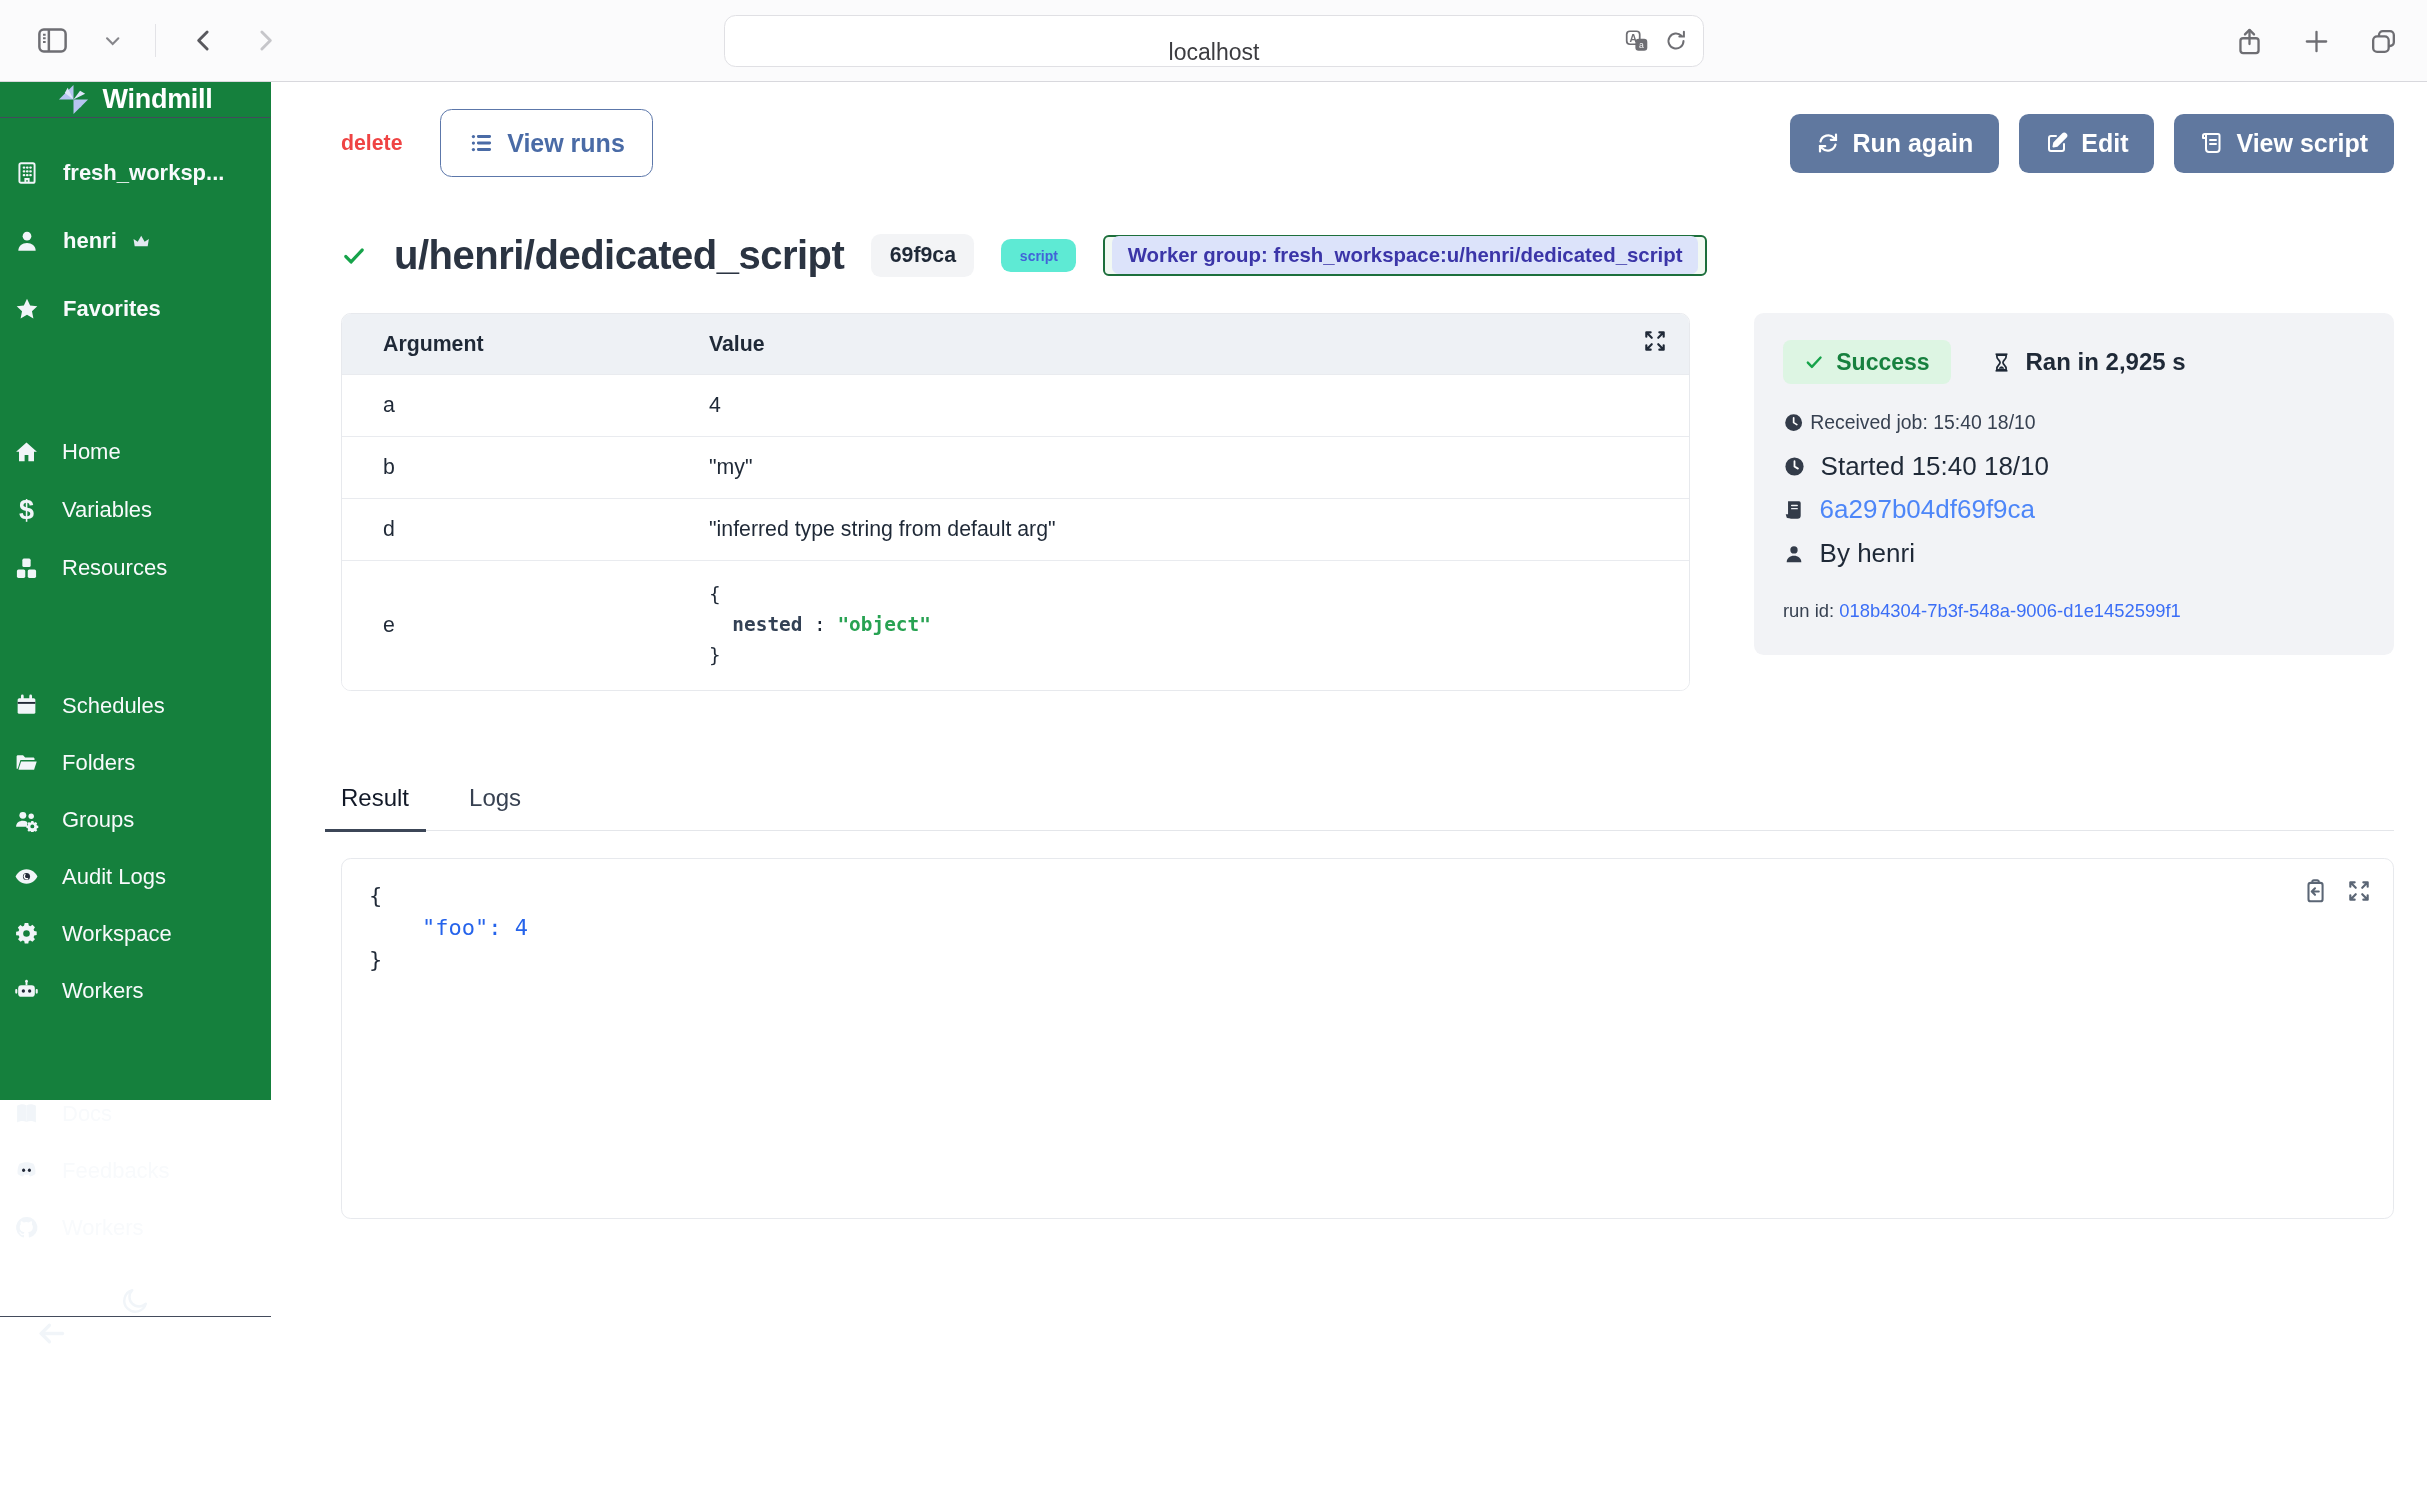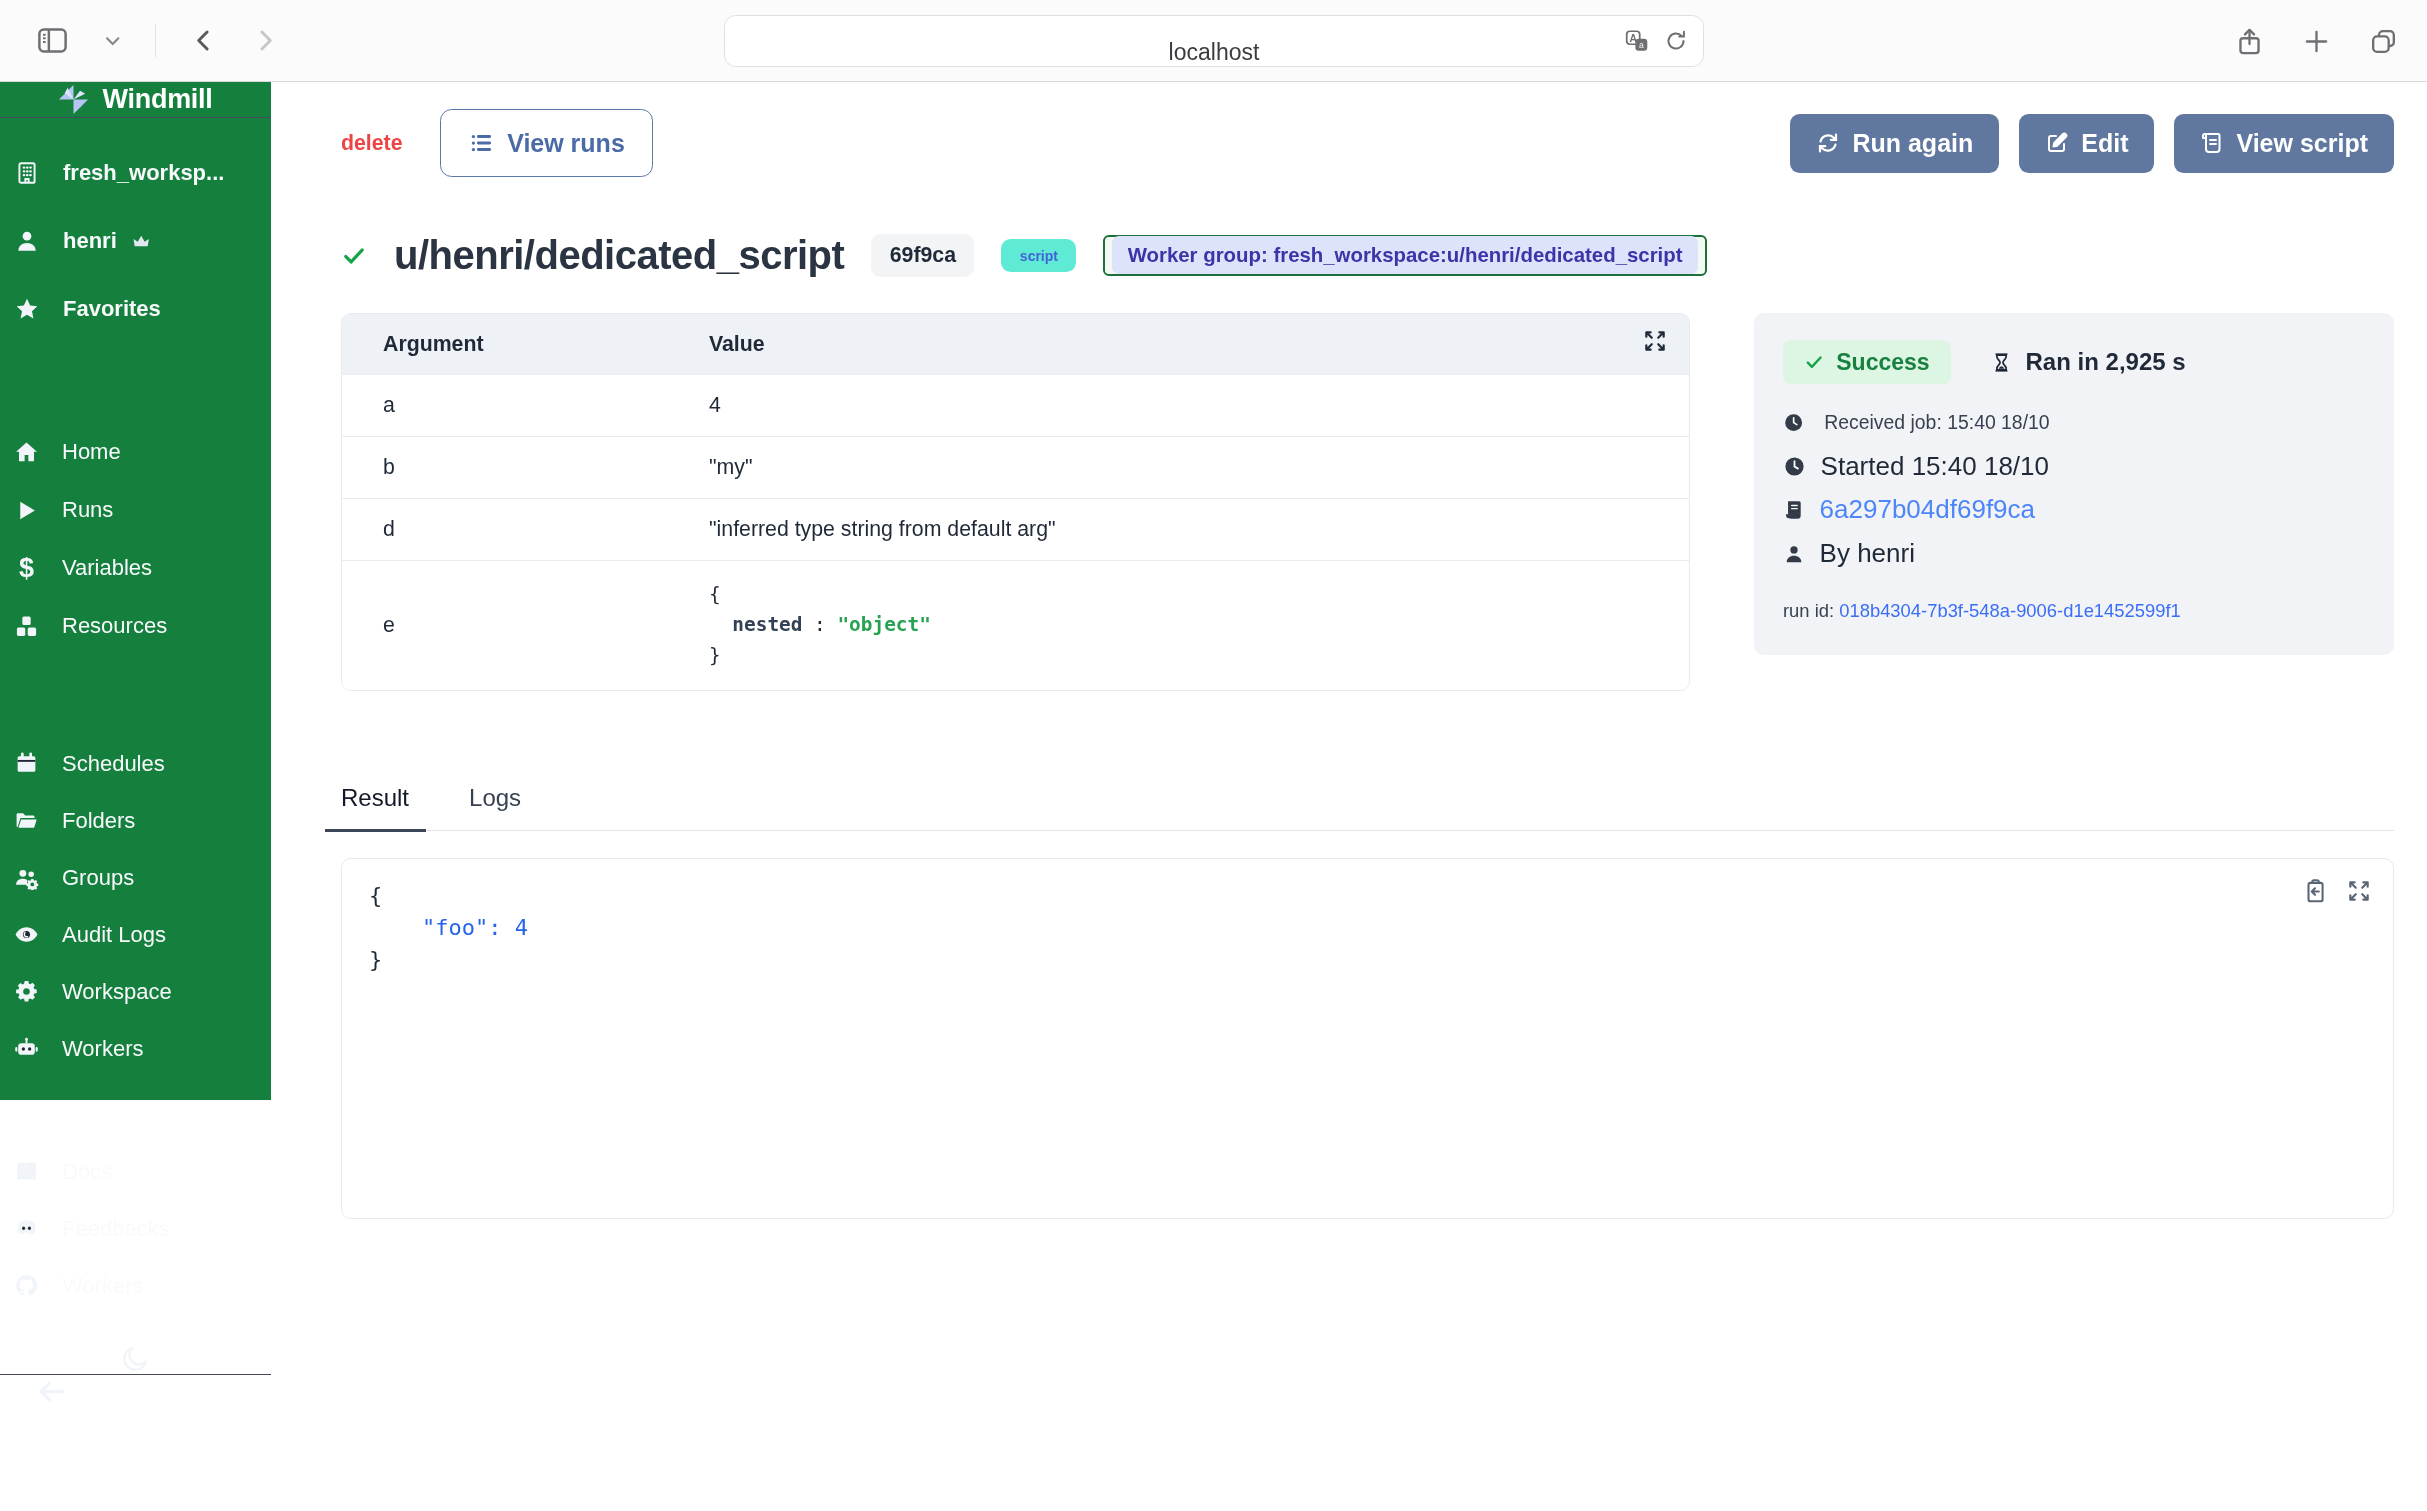--- a/index.html
+++ b/index.html
@@ -234,28 +234,20 @@
   <div class="mt82">
     <div class="side-item row60">
       <span class="icon">
         <svg width="25" height="25" viewBox="0 0 24 24" fill="currentColor">
           <path d="M12 2.5l10 8.8h-2.8v9.2h-5.4v-6h-3.6v6H4.8v-9.2H2z"></path>
           </svg>
       </span>
       <span class="lbl thin">Home</span>
     </div>
     <div class="side-item row60">
-      <span class="icon">
-        <svg width="25" height="25" viewBox="0 0 24 24" fill="currentColor">
-            <path d="M6 3.5L20 12 6 20.5z"></path>
-          </svg>
-      </span>
-      <span class="lbl thin">Runs</span>
-    </div>
-    <div class="side-item row60">
       <span class="icon" style="font-size:27px;font-weight:700;width:25px;">$</span>
       <span class="lbl thin">Variables</span>
     </div>
     <div class="side-item row60">
       <span class="icon">
         <svg width="25" height="25" viewBox="0 0 24 24" fill="currentColor">
           <rect x="8" y="2.5" width="8" height="8" rx="1.5"></rect>
             <rect x="2.8" y="13" width="8" height="8" rx="1.5"></rect>
             <rect x="13.2" y="13" width="8" height="8" rx="1.5"></rect>
           </svg>
@@ -492,21 +484,21 @@
               <path d="M5.8 2.5h12.4v1.8H5.8z"></path>
                 <path d="M5.8 19.7h12.4v1.8H5.8z"></path>
               <path d="M7.2 4.3h9.6v1.6c0 2.7-3.3 3.9-3.3 6.1s3.3 3.4 3.3 6.1v1.6H7.2v-1.6c0-2.7 3.3-3.9 3.3-6.1S7.2 8.6 7.2 5.9z" fill="none" stroke="currentColor" stroke-width="1.8"></path>
               <path d="M9 18.5c.4-1.8 3-2.6 3-2.6s2.6.8 3 2.6z"></path>
               </svg>
           </span>
           <span>Ran in 2,925 s</span>
         </span>
       </div>
 
-      <div class="rp-line rp-small" style="gap:20px;">
+      <div class="rp-line rp-small" style="gap:6px;">
         <span class="icon">
           <svg width="21.3" height="21.3" viewBox="0 0 24 24">
               <circle cx="12" cy="12" r="9.5" fill="#333b49"></circle>
               <path d="M12 6.5V12l3.6 2.2" stroke="#fff" stroke-width="1.9" fill="none" stroke-linecap="round"></path>
             </svg>
         </span>
         <span>Received job: 15:40 18/10</span>
       </div>
 
       <div class="rp-line rp-big">

